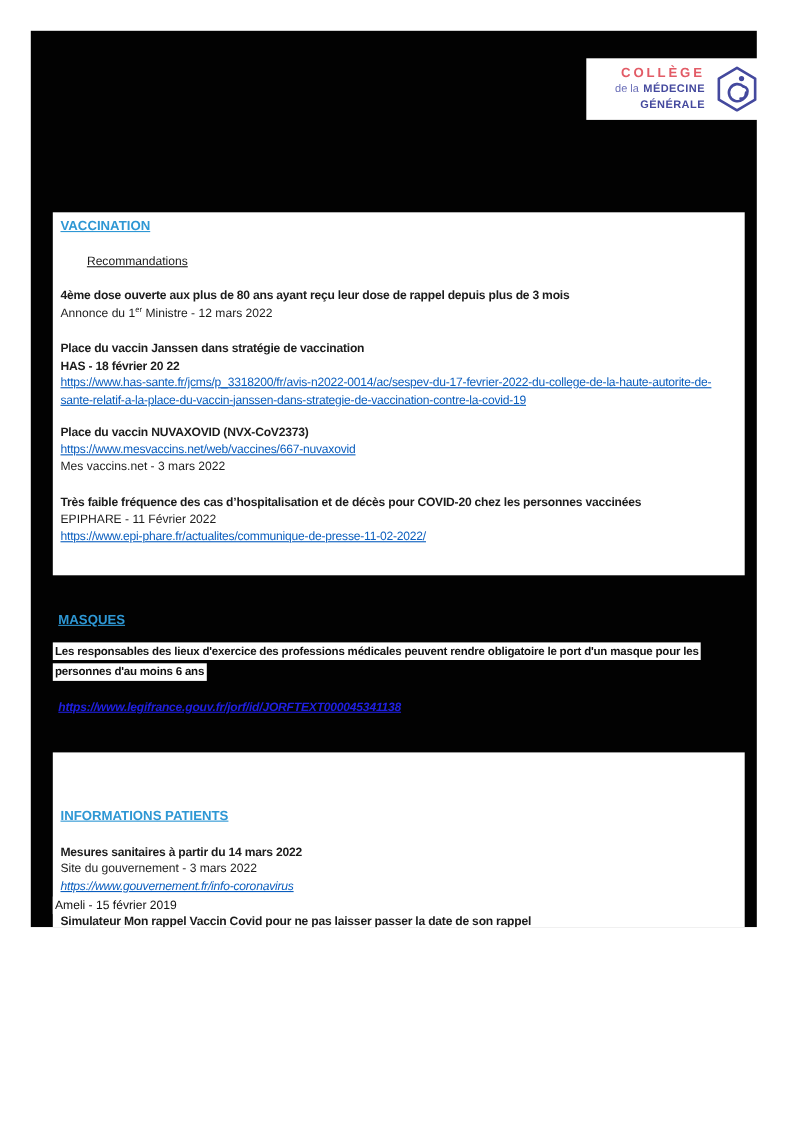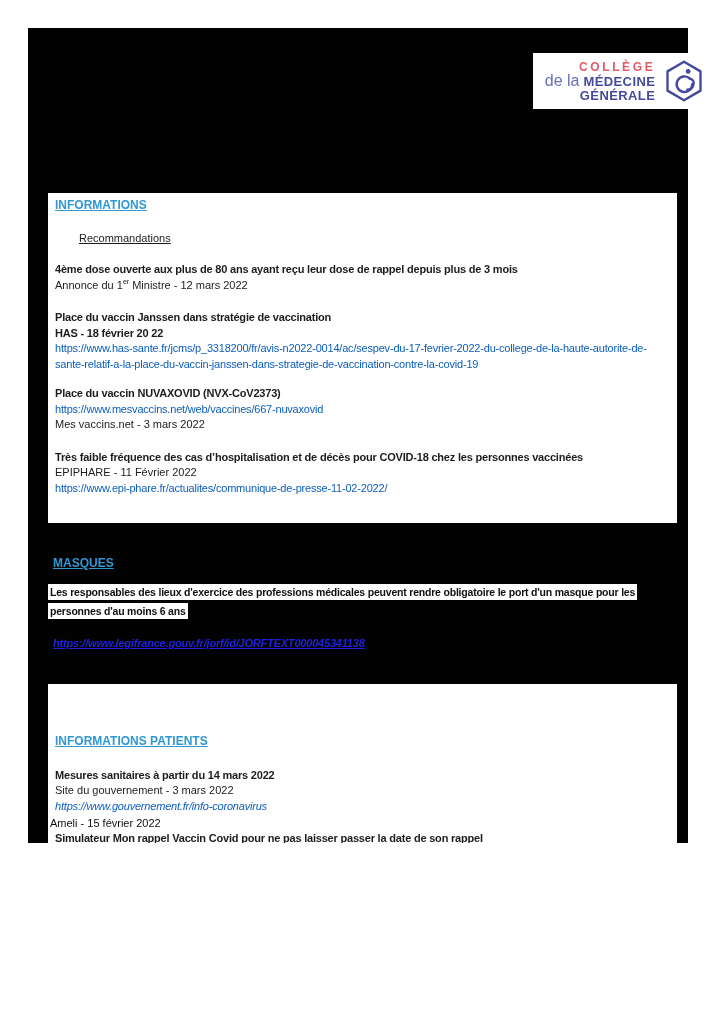--- a/index.html
+++ b/index.html
@@ -9,34 +9,34 @@
   }
   .black-rect{position:absolute;left:28px;top:28px;width:660px;height:952px;background:#020202;}
 
   
   .logo-box{
     position:absolute;left:533px;top:53px;width:185px;height:56px;background:#ffffff;
     display:flex;align-items:center;justify-content:center;gap:7px;
   }
   .logo-text{text-align:right;line-height:14px;white-space:nowrap;}
   .logo-l1{color:var(--logo_red,#E25B66);font-weight:700;font-size:12px;letter-spacing:2.6px;}
-  .logo-dela{color:var(--logo_purple_light,#6B6FB8);font-size:16px;font-weight:400;margin-right:4px;}
-  .logo-strong{color:var(--logo_purple,#44499E);font-weight:700;font-size:13px;letter-spacing:.4px;}
+  .logo-dela{color:var(--logo_purple_light,#6B6FB8);font-size:10px;font-weight:400;margin-right:4px;}
+  .logo-strong{color:var(--logo_purple,#44499E);font-weight:700;font-size:10px;letter-spacing:.4px;}
   .logo-icon svg{display:block;}
 
   
   .wbox{position:absolute;background:#ffffff;box-sizing:border-box;}
   .box1{left:48px;top:193px;width:629px;height:330px;padding:5px 7px;}
   .box2{left:48px;top:684px;width:629px;height:166px;padding:50px 7px 0;}
 
   p{margin:0;font-size:11px;line-height:15.5px;color:#1c1c1c;}
   .bold{font-weight:700;letter-spacing:-0.2px;}
   .heading{color:var(--heading_blue,#2E97D4);font-weight:700;font-size:12px;text-decoration:underline;letter-spacing:0;}
   .subheading{text-decoration:underline;margin-left:24px;}
-  .link{color:var(--link_blue,#0B5EBE);overflow-wrap:anywhere;letter-spacing:-0.2px;cursor:pointer;}
+  .link{color:var(--link_blue,#0B5EBE);text-decoration:underline;overflow-wrap:anywhere;letter-spacing:-0.2px;cursor:pointer;}
   .italic{font-style:italic;margin-top:34px;}
 
   .mt17{margin-top:17px;}
   .mt16{margin-top:16px;}
   .mt14{margin-top:14px;}
   .mt18{margin-top:18px;}
 
   sup{font-size:7px;line-height:0;}
 
   
@@ -73,52 +73,52 @@
       <svg width="44" height="44" viewBox="0 0 48 48" fill="none">
         <path d="M24 3 L42 13.5 L42 34.5 L24 45 L6 34.5 L6 13.5 Z" stroke="#44499E" stroke-width="2.6" stroke-linejoin="round" fill="none"></path>
         <circle cx="28.5" cy="13.5" r="2.6" fill="#44499E"></circle>
         <path d="M30.5 21.5 a8.5 8.5 0 1 0 2.5 6" stroke="#44499E" stroke-width="2.6" stroke-linecap="round" fill="none"></path>
         <path d="M30.5 21.5 q5.5 1.5 3.5 7.5 q-1.5 4.5 -6.5 4.5" stroke="#44499E" stroke-width="2.6" stroke-linecap="round" fill="none"></path>
       </svg>
     </div>
   </div>
 
   <div class="wbox box1">
-    <p class="heading">INFORMATIONS</p>
+    <p class="heading">VACCINATION</p>
     <p class="subheading mt17">Recommandations</p>
 
     <p class="bold mt16">4ème dose ouverte aux plus de 80 ans ayant reçu leur dose de rappel depuis plus de 3 mois</p>
     <p><span>Annonce du 1</span><sup>er</sup><span> Ministre - 12 mars 2022</span></p>
 
     <p class="bold mt17">Place du vaccin Janssen dans stratégie de vaccination</p>
     <p class="bold">HAS - 18 février 20 22</p>
     <p><a class="link">https://www.has-sante.fr/jcms/p_3318200/fr/avis-n2022-0014/ac/sespev-du-17-fevrier-2022-du-college-de-la-haute-autorite-de-sante-relatif-a-la-place-du-vaccin-janssen-dans-strategie-de-vaccination-contre-la-covid-19</a></p>
 
     <p class="bold mt14">Place du vaccin NUVAXOVID (NVX-CoV2373)</p>
     <p><a class="link">https://www.mesvaccins.net/web/vaccines/667-nuvaxovid</a></p>
     <p>Mes vaccins.net - 3 mars 2022</p>
 
-    <p class="bold mt17">Très faible fréquence des cas d’hospitalisation et de décès pour COVID-18 chez les personnes vaccinées</p>
+    <p class="bold mt17">Très faible fréquence des cas d’hospitalisation et de décès pour COVID-20 chez les personnes vaccinées</p>
     <p>EPIPHARE - 11 Février 2022</p>
     <p><a class="link">https://www.epi-phare.fr/actualites/communique-de-presse-11-02-2022/</a></p>
   </div>
 
   <p class="on-black heading masques-heading">MASQUES</p>
 
   <p class="on-black masques-para"><span class="hl">Les responsables des lieux d'exercice des professions médicales peuvent rendre obligatoire le port d'un masque pour les personnes d'au moins 6 ans</span></p>
 
   <p class="on-black legifrance-link"><a class="black-link">https://www.legifrance.gouv.fr/jorf/id/JORFTEXT000045341138</a></p>
 
   <div class="wbox box2">
     <p class="heading">INFORMATIONS PATIENTS</p>
 
     <p class="bold mt18">Mesures sanitaires à partir du 14 mars 2022</p>
     <p>Site du gouvernement - 3 mars 2022</p>
     <p><a class="link italic">https://www.gouvernement.fr/info-coronavirus</a></p>
 
     <p class="bold mt17">Simulateur Mon rappel Vaccin Covid pour ne pas laisser passer la date de son rappel</p>
   </div>
 
-  <p class="on-black ameli-source"><span class="hl hl-plain">Ameli - 15 février 2022</span></p>
+  <p class="on-black ameli-source"><span class="hl hl-plain">Ameli - 15 février 2019</span></p>
 
   <p class="on-black ameli-link"><a class="black-link">https://monrappelvaccincovid.ameli.fr/</a></p>
 
 </div>
 
 </body></html>

